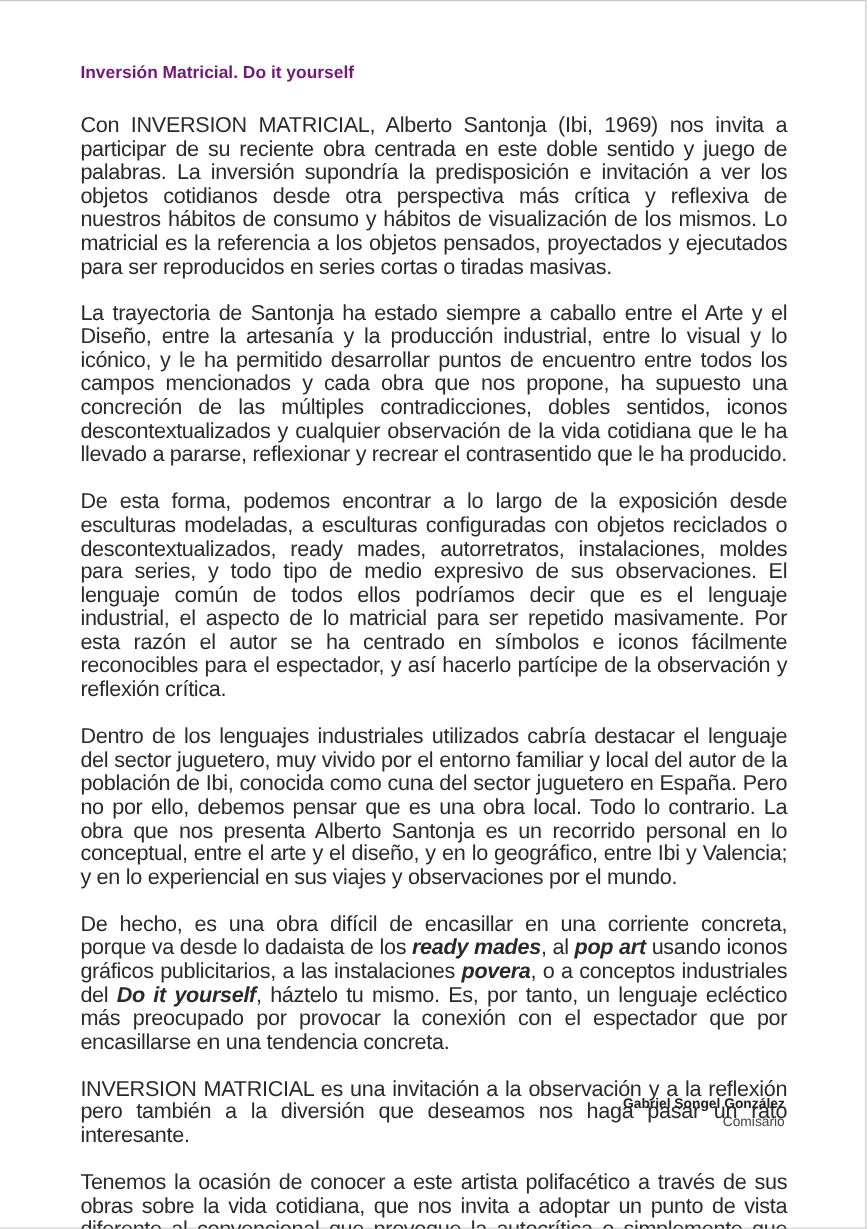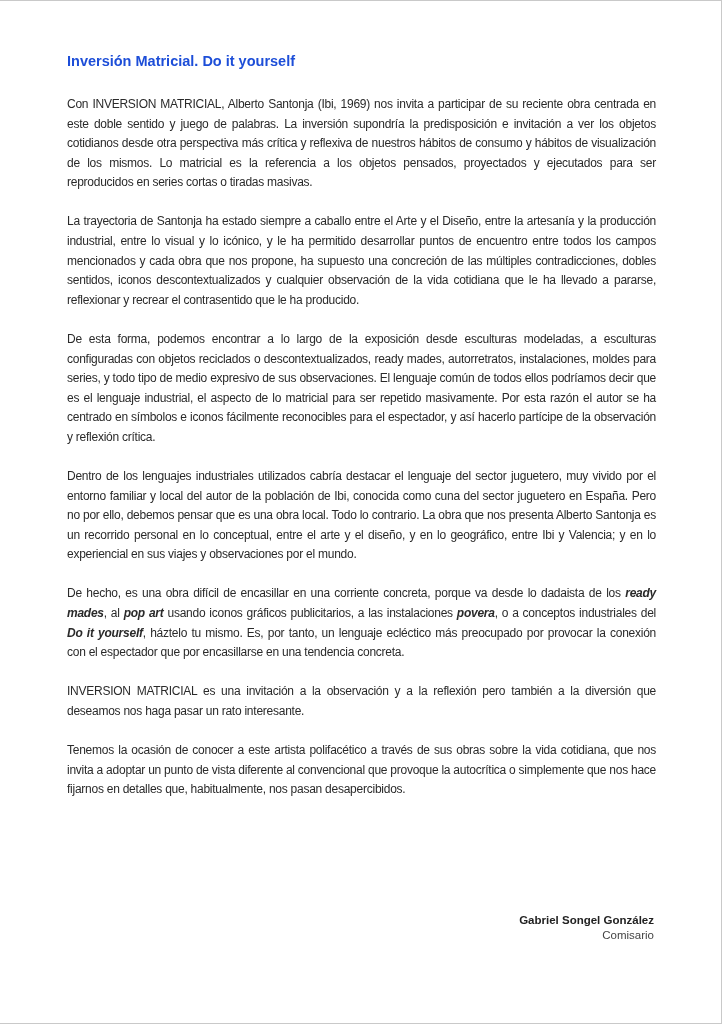--- a/index.html
+++ b/index.html
@@ -8,24 +8,24 @@
     position: absolute; left: 0; top: 0; width: 721px; height: 1022px;
     border-top: 1px solid #c9c9c9; border-right: 1px solid #c9c9c9; border-bottom: 1px solid #c9c9c9;
     background: #fff;
   }
   .content {
     position: absolute; left: 67px; top: 49px; width: 589px;
     font-family: "Liberation Sans", sans-serif;
     color: #2a2a2a;
   }
   .title {
-    font-weight: bold; font-size: 14.5px; margin: 0 0 23px 0; line-height: 22px; color: #1d4ed8;
+    font-weight: bold; font-size: 14.5px; margin: 0 0 23px 0; line-height: 22px; color: #701a75;
   }
   .para {
-    font-size: 12px; line-height: 19.6px; text-align: justify; margin: 0 0 19.5px 0;
+    font-size: 18px; line-height: 19.6px; text-align: justify; margin: 0 0 19.5px 0;
     letter-spacing: -0.25px;
   }
   .para.last { text-align: justify; }
   .sig {
     position: absolute; right: 67px; top: 912px; text-align: right;
     font-family: "Liberation Sans", sans-serif; font-size: 11.5px; line-height: 15px; color: #222; margin-left: 44px;
   }
   .sig .name { font-weight: bold; }
   .sig .role { color: #444; }
   em { font-style: italic; font-weight: bold; }

